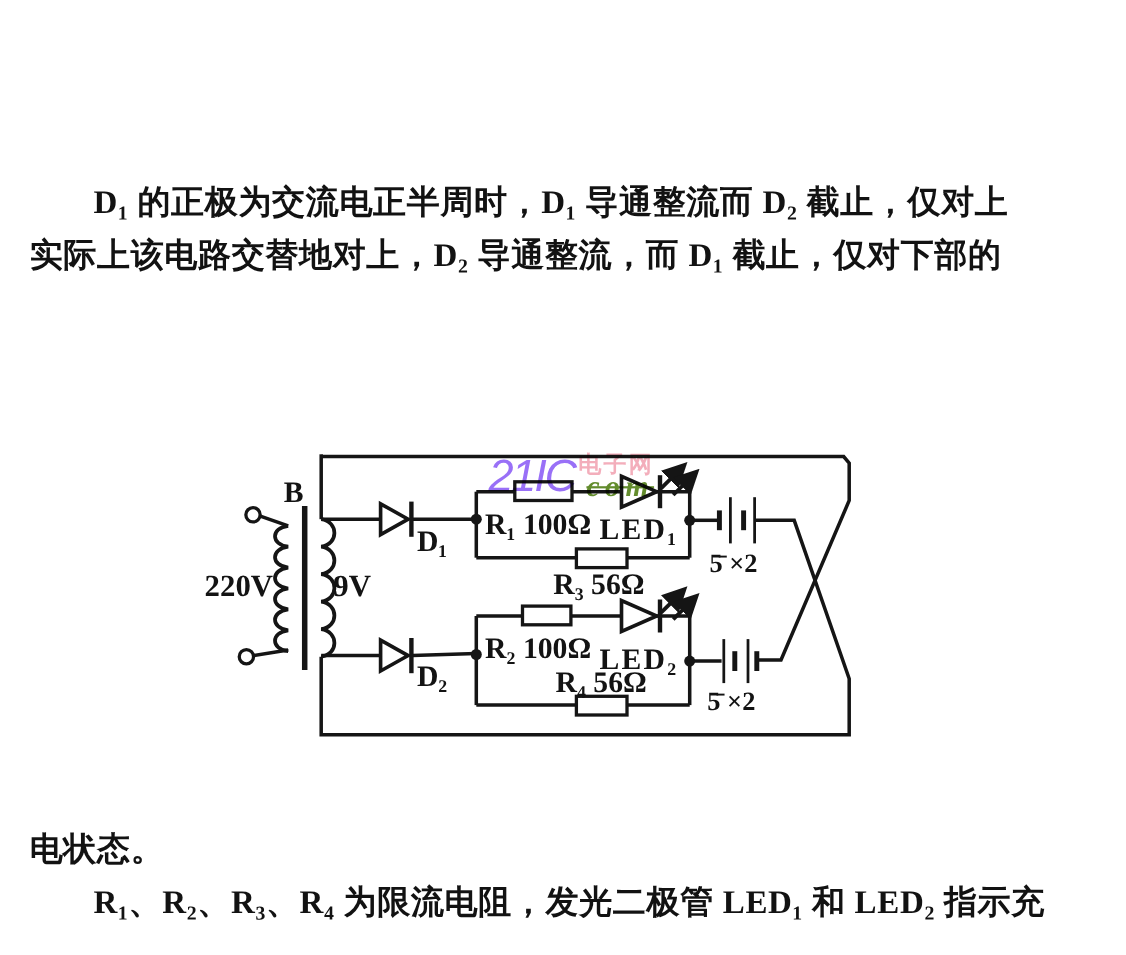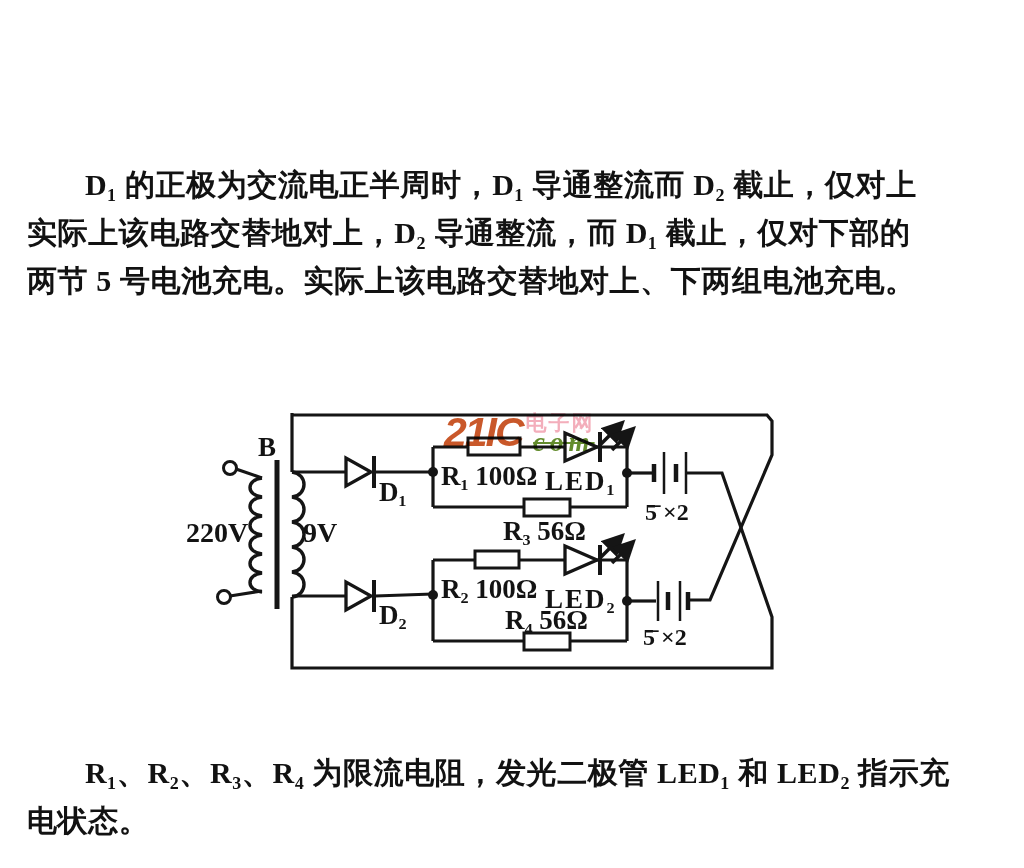--- a/index.html
+++ b/index.html
@@ -14,39 +14,38 @@
   .caption{position:absolute;left:0;top:708px;width:1024px;text-align:center;
            font-size:27px;font-weight:700;letter-spacing:1px;}
   svg.circuit{position:absolute;left:0;top:0;}
   svg.circuit text{font-family:"Liberation Serif","DejaVu Serif",serif;font-weight:700;fill:#131313;}
   .t27{font-size:27px;}
   .t28{font-size:28px;}
   .lsp{letter-spacing:2px;}
   .t24{font-size:24px;}
   .watermark{position:absolute;left:444px;top:412px;display:flex;align-items:flex-start;
              mix-blend-mode:multiply;opacity:0.88;pointer-events:none;}
-  .wm-brand{font-family:"Liberation Sans","DejaVu Sans",sans-serif;font-style:italic;font-weight:700;
-            font-size:41px;line-height:40px;color:#c2410c;letter-spacing:-2px;}
+  .wm-brand{font-family:"Liberation Sans","DejaVu Sans",sans-serif;font-style:italic;font-weight:400;
+            font-size:41px;line-height:40px;color:#8b5cf6;letter-spacing:-2px;}
   .wm-right{display:flex;flex-direction:column;margin-left:3px;text-align:right;}
   .wm-cn{font-family:"Liberation Sans","DejaVu Sans",sans-serif;font-weight:700;font-size:21px;
          line-height:21px;color:#f2a3b2;letter-spacing:2px;}
   .wm-com{font-family:"Liberation Serif","DejaVu Serif",serif;font-style:italic;font-weight:700;
           font-size:27px;line-height:25px;color:#4d7c0f;letter-spacing:5px;margin-top:-3px;
           text-decoration:line-through;text-decoration-thickness:2px;}
 </style>
 </head>
 <body>
 
 <div class="page">
 
 
   <div class="para p2">
     <div class="tline indent">D₁ 的正极为交流电正半周时，D₁ 导通整流而 D₂ 截止，仅对上</div>
     <div class="tline">实际上该电路交替地对上，D₂ 导通整流，而 D₁ 截止，仅对下部的</div>
-    <div class="tline">两节 5 号电池充电。实际上该电路交替地对上、下两组电池充电。</div>
   </div>
 
   <svg class="circuit" width="1024" height="868" viewBox="0 0 1024 868">
     <defs>
       <marker id="ah" markerWidth="6.5" markerHeight="6.5" refX="4.5" refY="3.25" orient="auto">
         <path d="M0,0 L6.5,3.25 L0,6.5 Z" fill="#151515"></path>
       </marker>
     </defs>
 
     <g stroke="#151515" stroke-width="3.2" fill="none">
@@ -152,17 +151,17 @@
   <div class="watermark">
     <span class="wm-brand">21IC</span>
     <span class="wm-right">
       <span class="wm-cn">电子网</span>
       <span class="wm-com">com</span>
     </span>
   </div>
 
 
   <div class="para p3">
+    <div class="tline">电状态。</div>
     <div class="tline indent">R₁、R₂、R₃、R₄ 为限流电阻，发光二极管 LED₁ 和 LED₂ 指示充</div>
-    <div class="tline">电状态。</div>
   </div>
 
 </div>
 
 </body></html>

